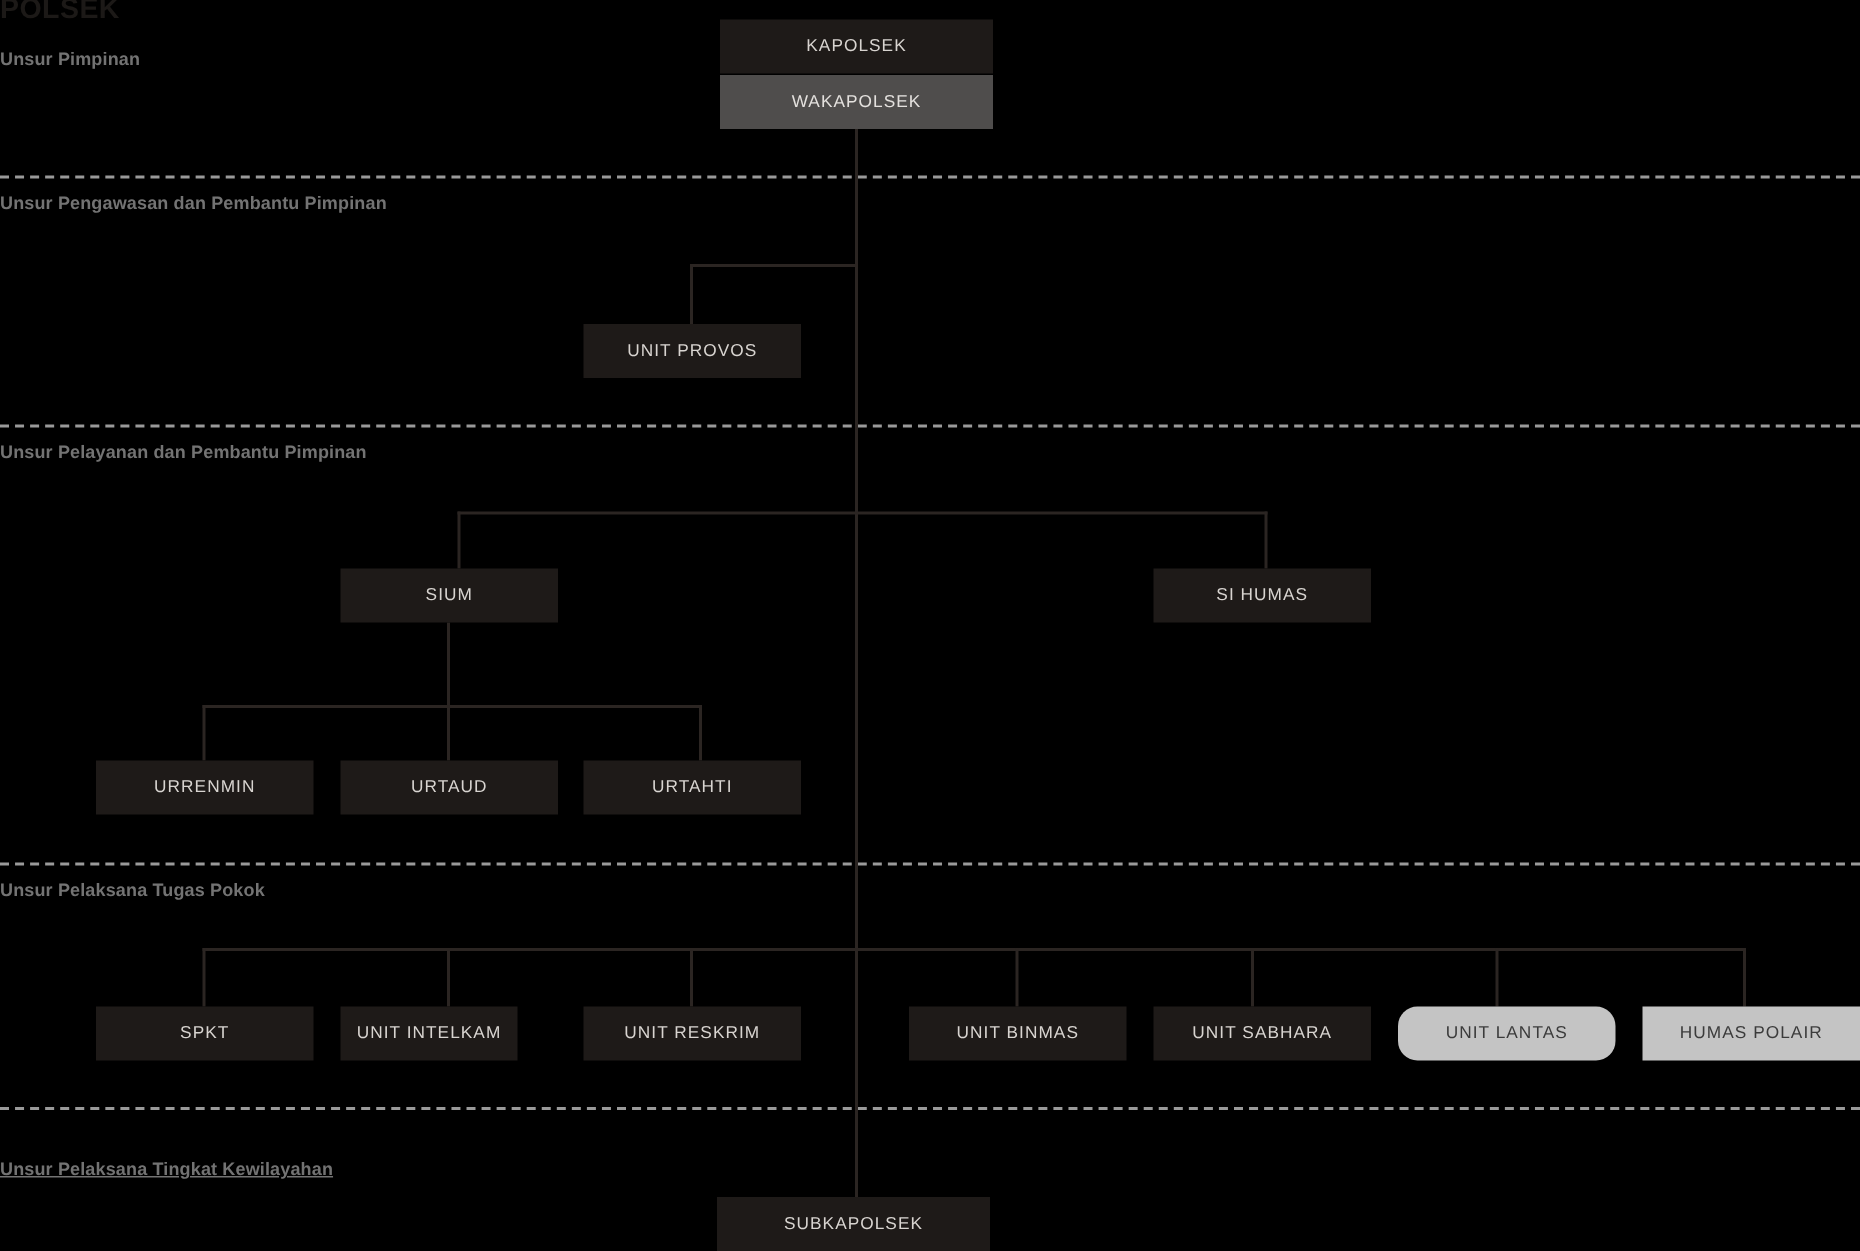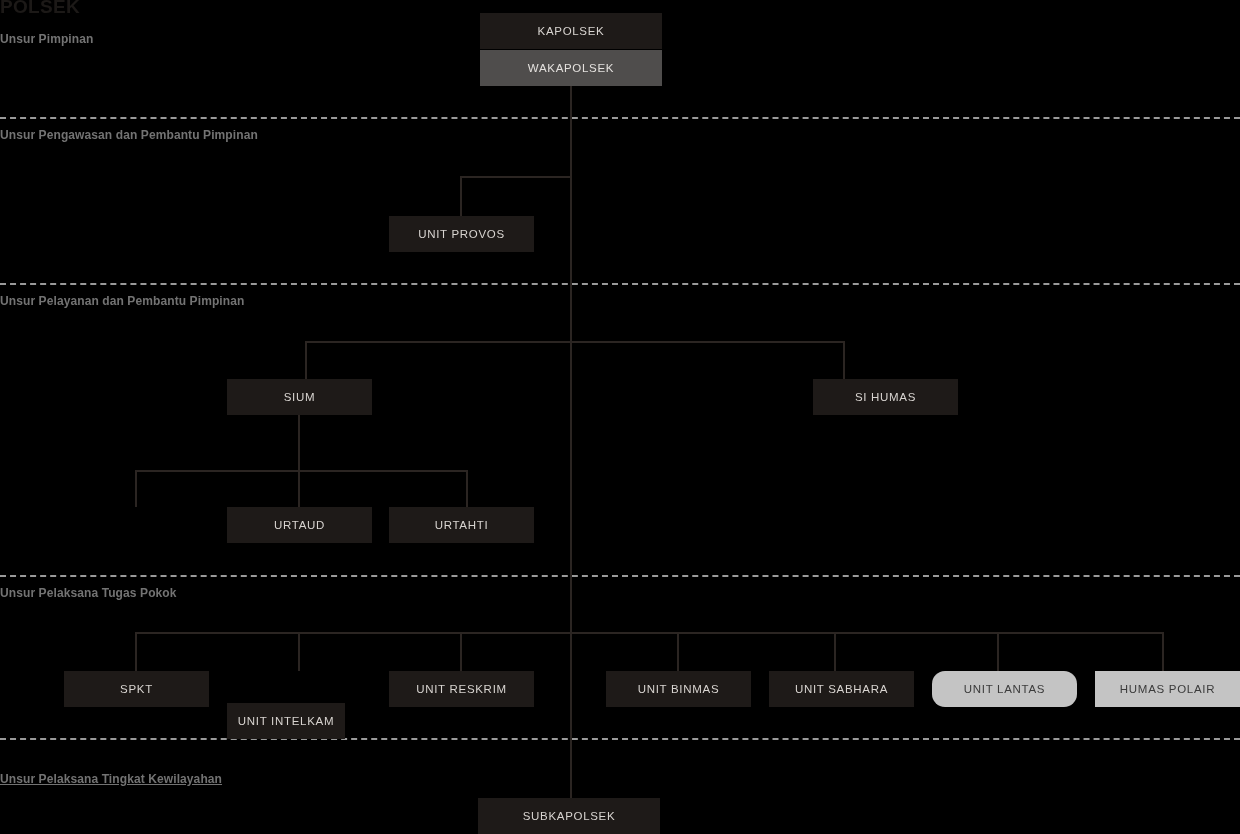--- a/index.html
+++ b/index.html
@@ -132,27 +132,28 @@
   <div class="vline" style="left:834px; top:632px; height:39px;"></div>
   <div class="vline" style="left:997px; top:632px; height:39px;"></div>
   <div class="vline" style="left:1162px; top:632px; height:39px;"></div>
 
   <div class="node dark" style="left:480px; top:13px; width:182px;">KAPOLSEK</div>
   <div class="node mid" style="left:480px; top:50px; width:182px;">WAKAPOLSEK</div>
 
   <div class="node dark" style="left:389px; top:216px; width:145px;">UNIT PROVOS</div>
 
   <div class="node dark" style="left:227px; top:379px; width:145px;">SIUM</div>
-  <div class="node dark" style="left:769px; top:379px; width:145px;margin-left:44px;">SI HUMAS</div>
+  <div class="node dark" style="left:769px; top:379px; width:145px;">SI HUMAS</div>
 
+  <div class="node dark" style="left:64px; top:507px; width:145px;">URRENMIN</div>
   <div class="node dark" style="left:227px; top:507px; width:145px;">URTAUD</div>
   <div class="node dark" style="left:389px; top:507px; width:145px;">URTAHTI</div>
 
   <div class="node dark" style="left:64px; top:671px; width:145px;">SPKT</div>
-  <div class="node dark" style="left:227px; top:703px; width:118px;">UNIT INTELKAM</div>
+  <div class="node dark" style="left:227px; top:671px; width:118px;">UNIT INTELKAM</div>
   <div class="node dark" style="left:389px; top:671px; width:145px;">UNIT RESKRIM</div>
   <div class="node dark" style="left:606px; top:671px; width:145px;">UNIT BINMAS</div>
   <div class="node dark" style="left:769px; top:671px; width:145px;">UNIT SABHARA</div>
   <div class="node light" style="left:932px; top:671px; width:145px;border-radius:13px;">UNIT LANTAS</div>
   <div class="node light" style="left:1095px; top:671px; width:145px;">HUMAS POLAIR</div>
 
   <div class="node dark" style="left:478px; top:798px; width:182px;">SUBKAPOLSEK</div>
 
 </div>
 

